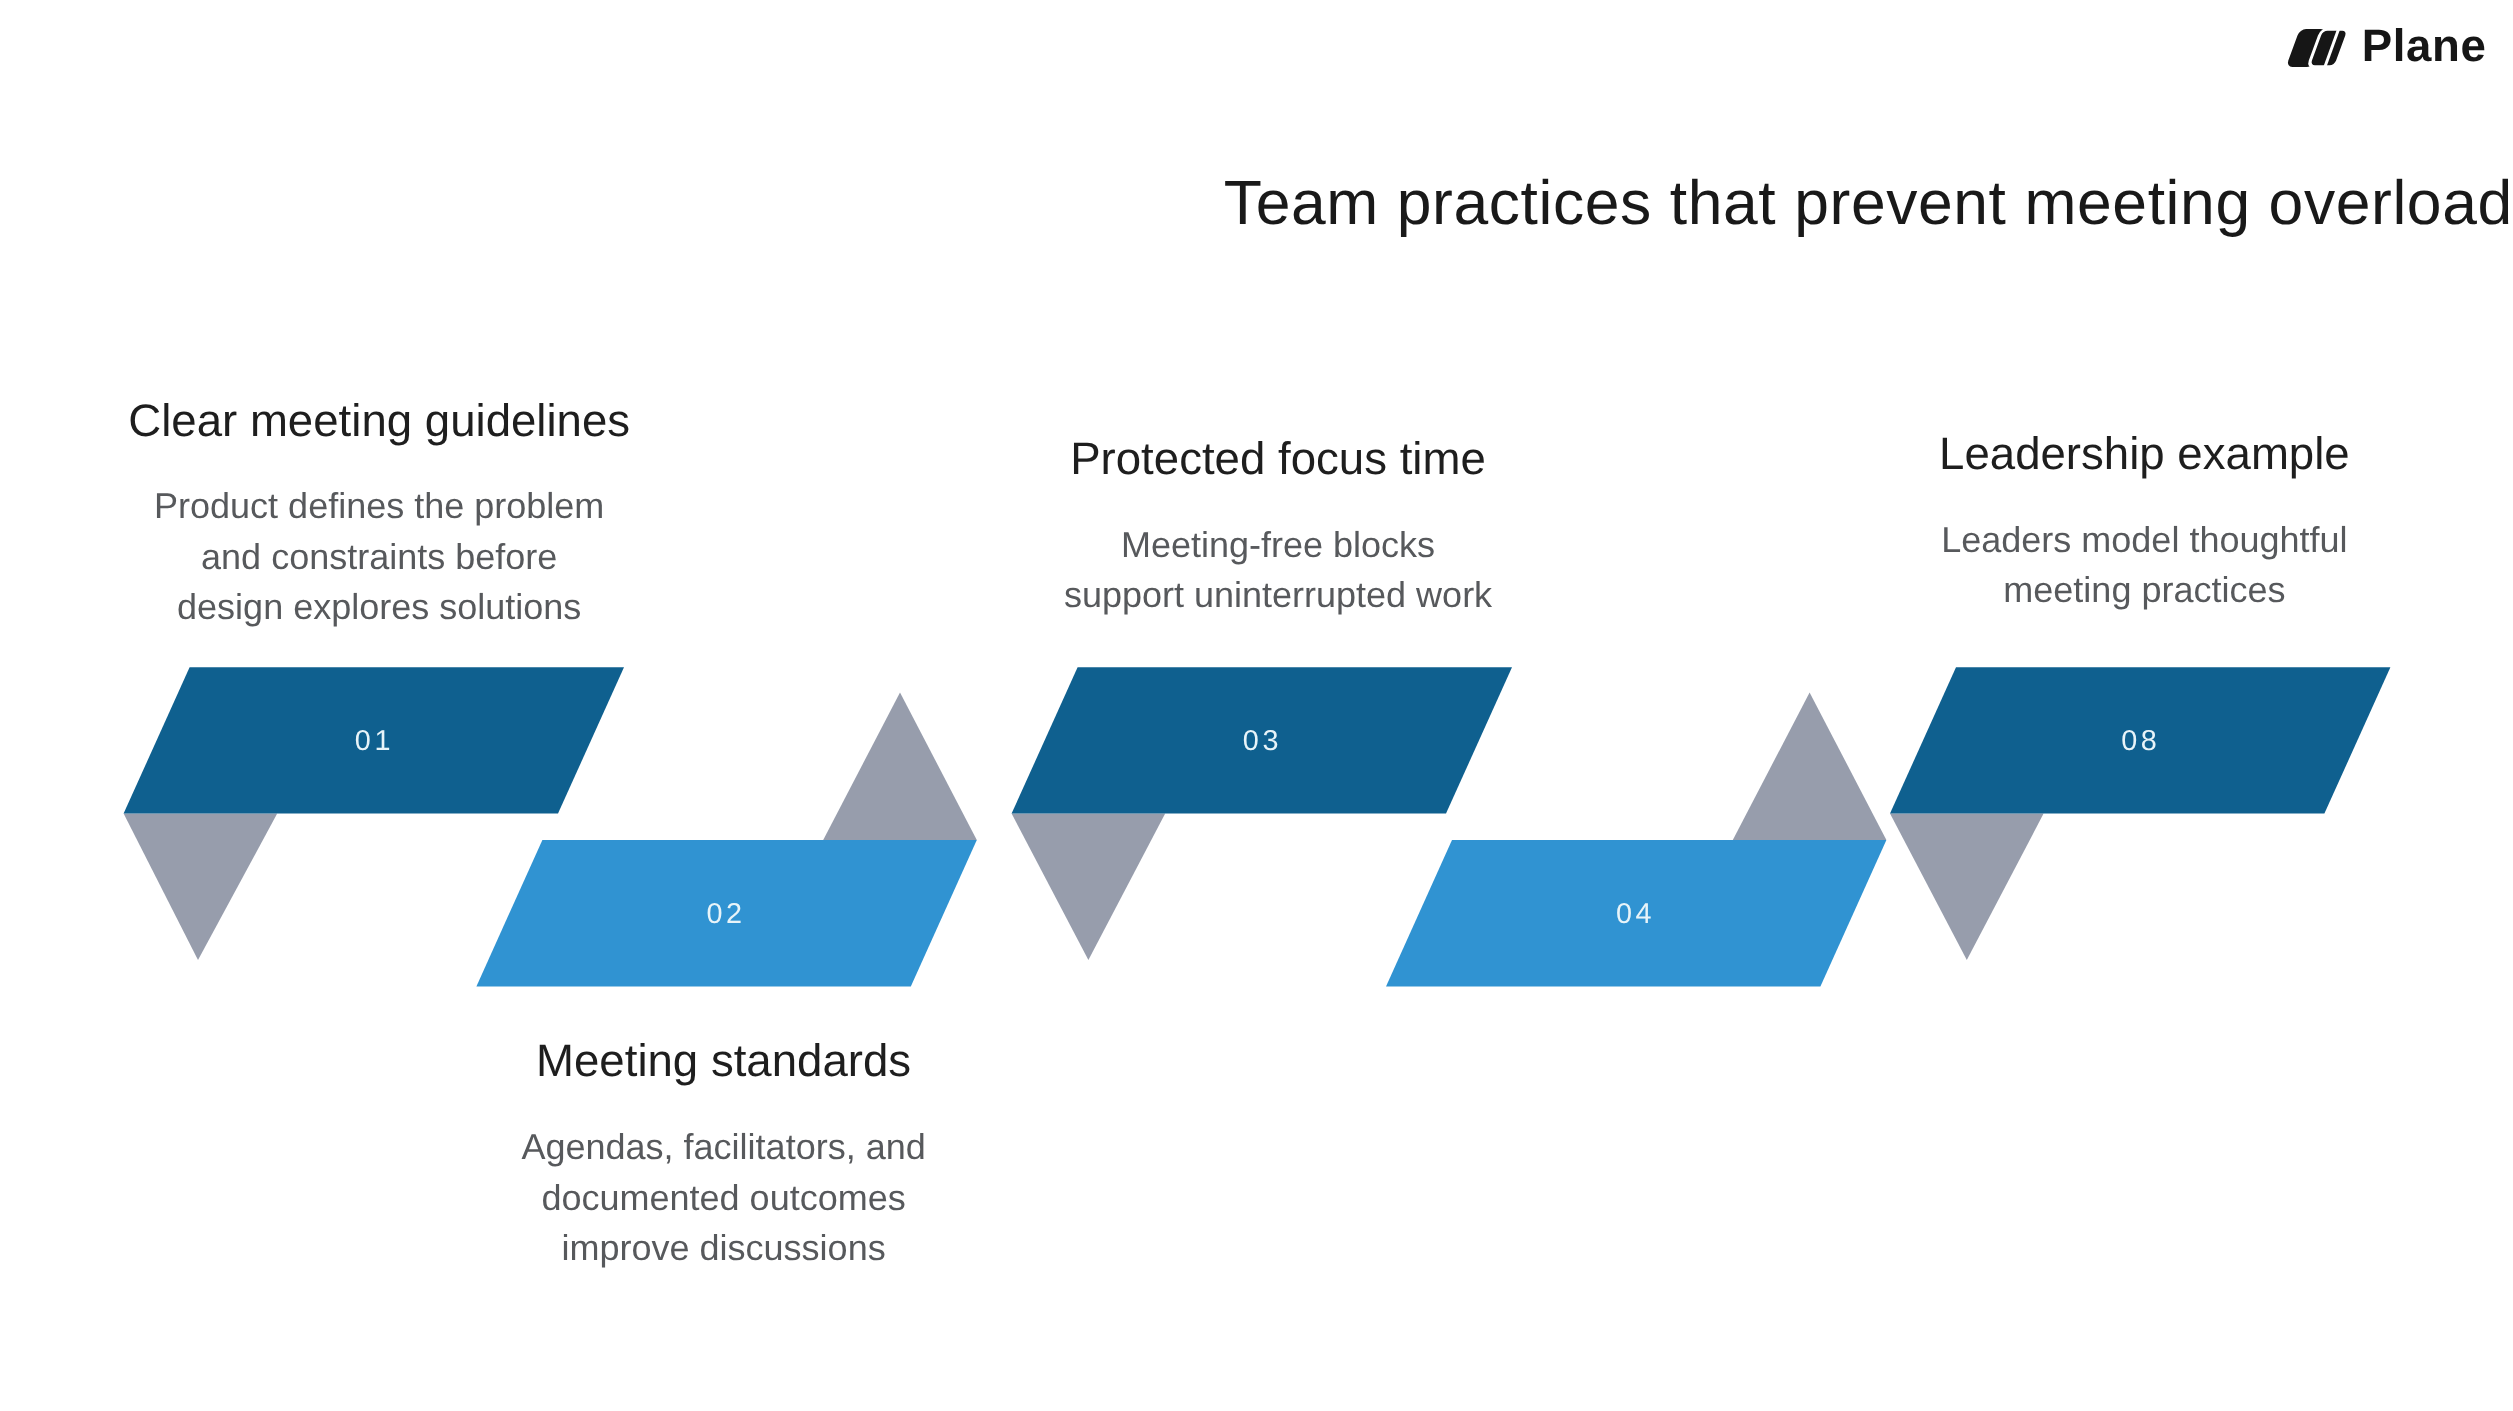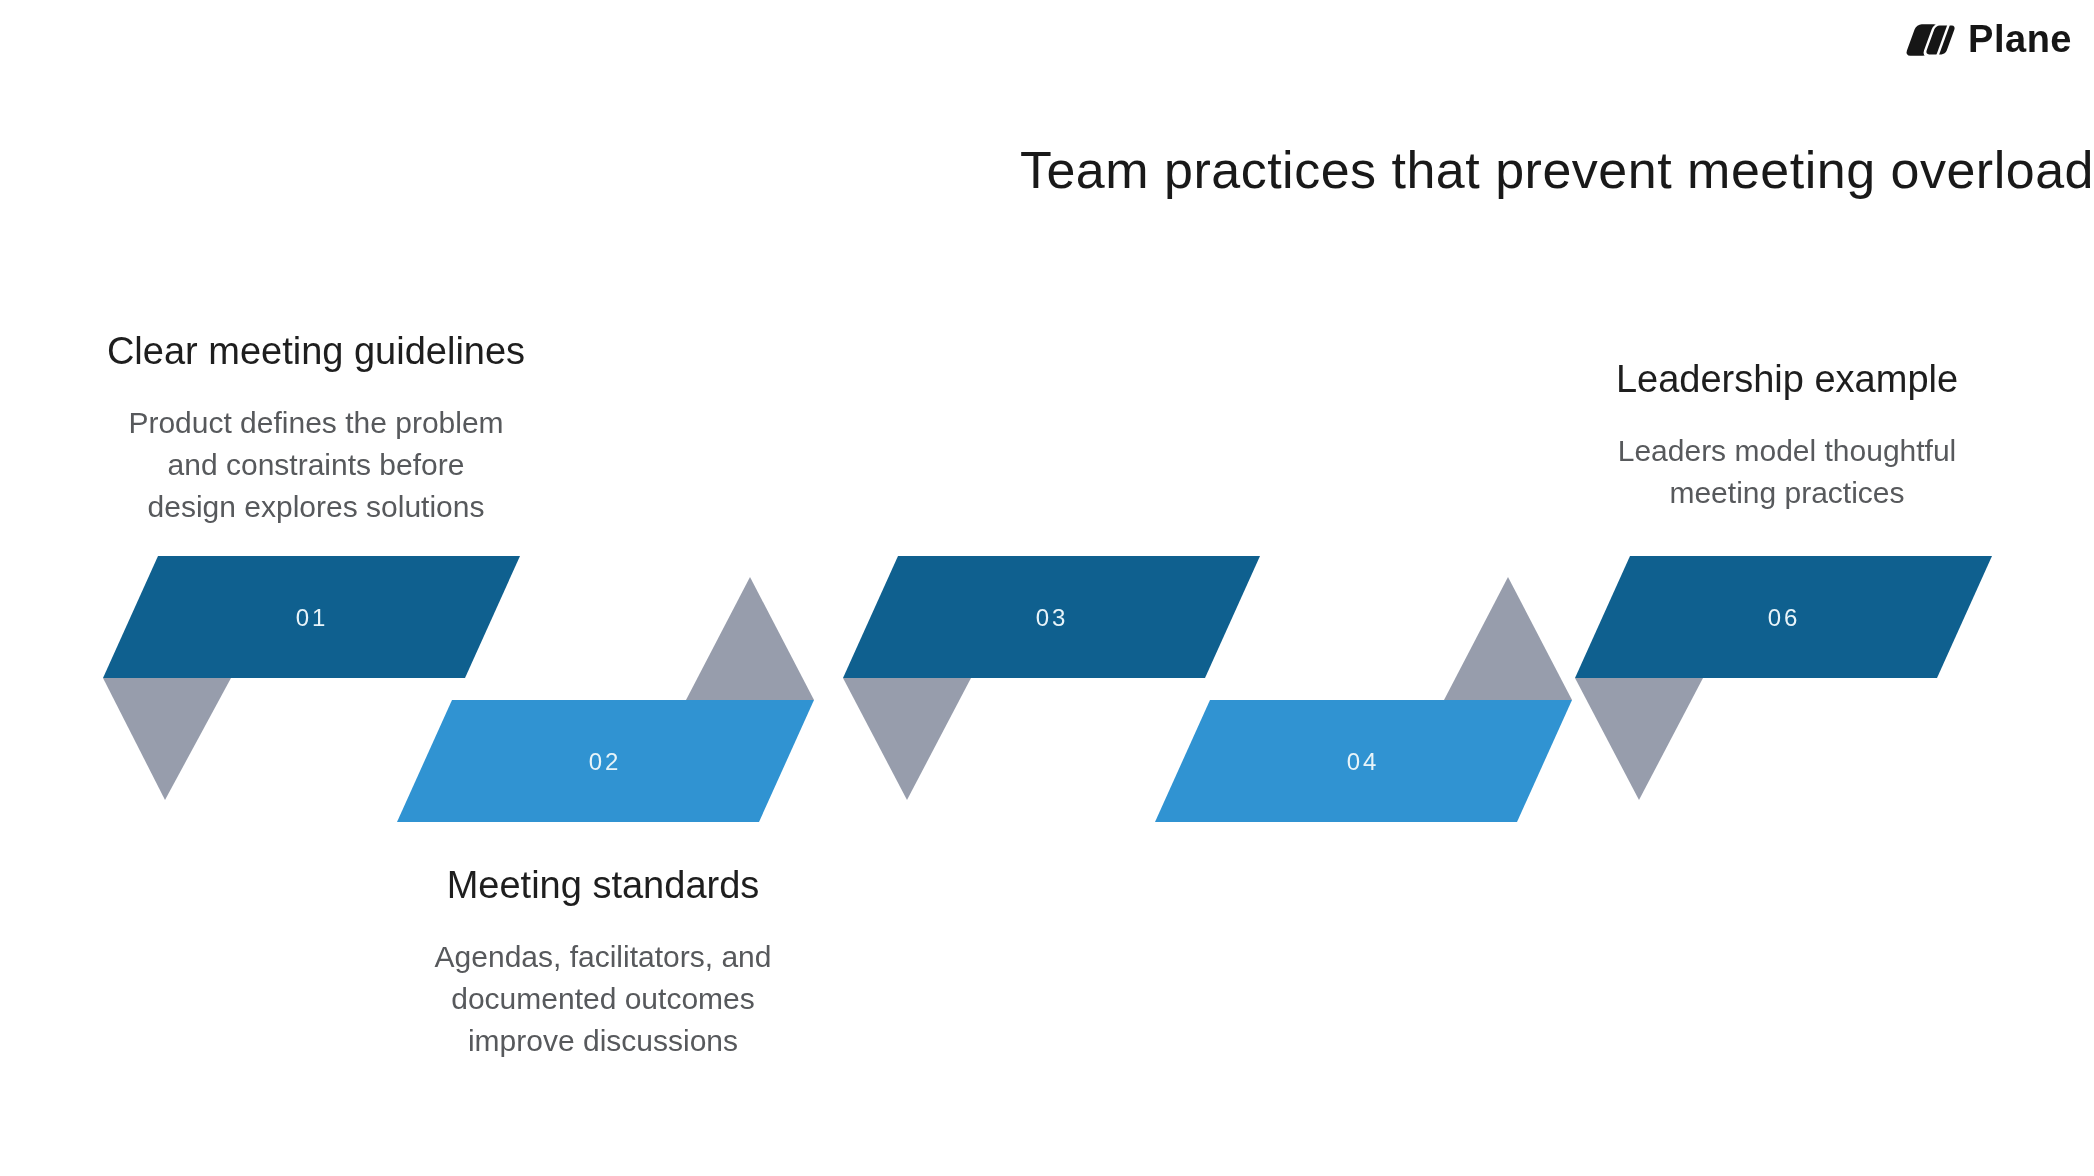--- a/index.html
+++ b/index.html
@@ -57,36 +57,41 @@
     <polygon points="452,700 814,700 759,822 397,822" fill="#3093d2"></polygon>
     <polygon points="898,556 1260,556 1205,678 843,678" fill="#0f608f"></polygon>
     <polygon points="1210,700 1572,700 1517,822 1155,822" fill="#3093d2"></polygon>
     <polygon points="1630,556 1992,556 1937,678 1575,678" fill="#0f608f"></polygon>
   </svg>
 
   <div class="step-num" style="left:312px;top:618px;">01</div>
   <div class="step-num" style="left:605px;top:762px;">02</div>
   <div class="step-num" style="left:1052px;top:618px;">03</div>
   <div class="step-num" style="left:1363px;top:762px;">04</div>
-  <div class="step-num" style="left:1784px;top:618px;">06</div>
+  <div class="step-num" style="left:1784px;top:618px;">08</div>
 
   <div class="step-col" style="left:6px;top:328px;">
     <div class="step-heading">Clear meeting guidelines</div>
     <div class="step-desc">Product defines the problem
 and constraints before
 design explores solutions</div>
   </div>
 
   <div class="step-col" style="left:293px;top:862px;">
     <div class="step-heading">Meeting standards</div>
     <div class="step-desc">Agendas, facilitators, and
 documented outcomes
 improve discussions</div>
   </div>
 
+  <div class="step-col" style="left:755px;top:360px;">
+    <div class="step-heading">Protected focus time</div>
+    <div class="step-desc">Meeting-free blocks
+support uninterrupted work</div>
+  </div>
 
 
   <div class="step-col" style="left:1477px;top:356px;">
     <div class="step-heading">Leadership example</div>
     <div class="step-desc">Leaders model thoughtful
 meeting practices</div>
   </div>
 
 </div>
 

